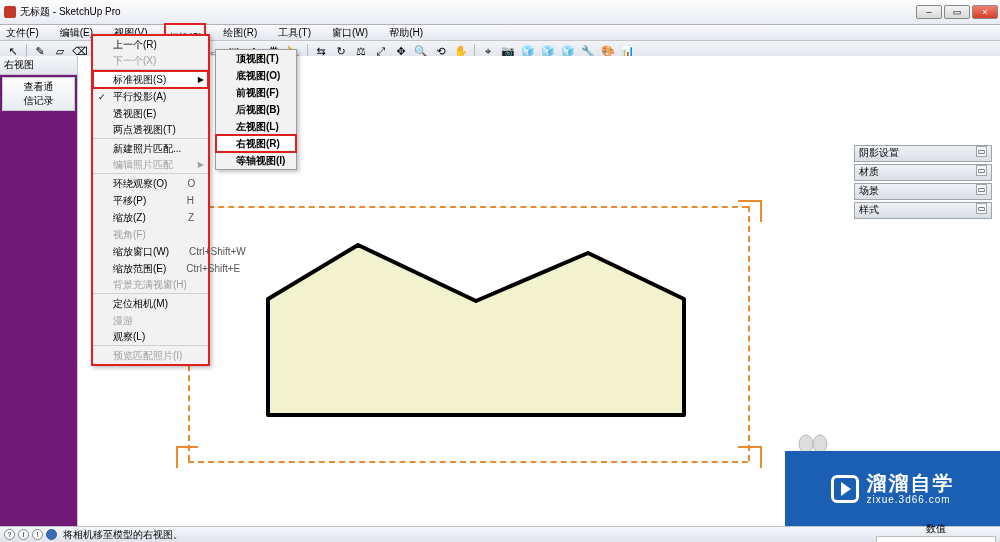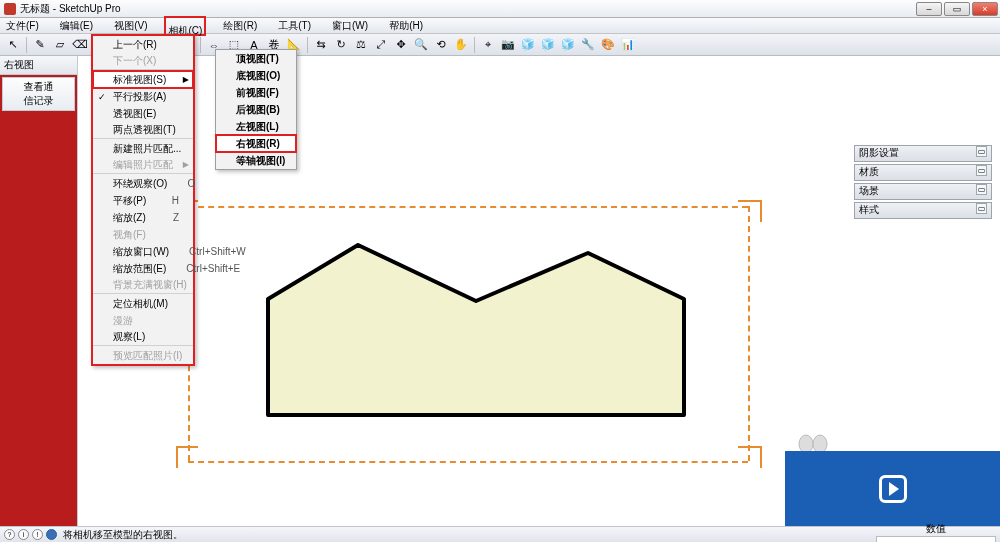--- a/index.html
+++ b/index.html
@@ -1,53 +1,53 @@
 <!DOCTYPE html>
 <html><head>
 <meta charset="utf-8">
 <style>
   * { box-sizing: border-box; margin: 0; padding: 0; font-family: "Microsoft YaHei", sans-serif; }
   body { width: 1000px; height: 542px; overflow: hidden; background: #fff; position: relative; }
 
   
-  .titlebar { height: 18px; background: linear-gradient(#fdfdfe,#e8ecf2); display: flex; align-items: center; font-size: 10px; padding-left: 4px; border-bottom: 1px solid #b0b0b0; }
+  .titlebar { height: 25px; background: linear-gradient(#fdfdfe,#e8ecf2); display: flex; align-items: center; font-size: 10px; padding-left: 4px; border-bottom: 1px solid #b0b0b0; }
   .titlebar .icon { width: 12px; height: 12px; background: #c0392b; margin-right: 4px; border-radius: 2px; }
   .win-controls { margin-left: auto; display: flex; }
   .win-btn { width: 26px; height: 14px; border: 1px solid #888; margin-right: 2px; font-size: 9px; display:flex;align-items:center;justify-content:center; background: linear-gradient(#f5f5f5,#d8d8d8); border-radius:2px;}
   .win-btn.close { background: linear-gradient(#f08070,#d43e2a); color:#fff; }
 
   
   .menubar { height: 16px; background: linear-gradient(#f8f9fb,#e4e8ef); border-bottom: 1px solid #c4c4c4; display: flex; font-size: 10px; padding-left: 2px; align-items:center;gap:13px;}
   .menu-item { padding: 0 4px; height: 14px; line-height: 14px; cursor: default; }
   .menu-item.highlight { border: 2px solid #e02020; padding: 8px 2px; line-height:10px;}
 
   
   .toolbar { height: 22px; background: linear-gradient(#f2f4f8,#dde2e9); border-bottom: 1px solid #b8bcc4; display:flex; align-items:center; padding-left:4px; gap:2px;}
   .tool { width: 18px; height: 18px; border:1px solid transparent; display:flex;align-items:center;justify-content:center; font-size:11px;}
   .tsep { width:1px; height:16px; background:#bbb; margin:0 2px;}
 
   
-  .left-panel { position:absolute; left:0; top:56px; width:78px; bottom:16px; background:#b91c1c; border-right:1px solid #c4c8cf; }
+  .left-panel { position:absolute; left:0; top:56px; width:78px; bottom:16px; background:#701a75; border-right:1px solid #c4c8cf; }
   .left-title { font-size:10px; padding:2px 4px; background:linear-gradient(#f6f7fa,#e2e6ec); border-bottom:1px solid #c4c8cf;}
   .left-btn { font-size:10px; padding:2px 20px; border:1px solid #c6cad1; background:linear-gradient(#fdfdfe,#e8ecf1); margin:2px; text-align:center;}
 
   
   .canvas { position:absolute; left:78px; top:56px; right:0; bottom:16px; background:#fff; overflow:hidden;}
 
   
   .dropdown { position:absolute; background:#f2f2f2; border:1px solid #9a9ea5; box-shadow:2px 2px 4px rgba(0,0,0,.25); font-size:10px; z-index:50;}
   .dropdown .row { display:flex; align-items:center; height:17px; padding:0 14px 0 20px; position:relative; white-space:nowrap;}
   .dropdown .row.sep-after { border-bottom:1px solid #d0d0d0; margin-bottom:1px; padding-bottom:1px;}
   .dropdown .row .shortcut { margin-left:auto; padding-left:20px; color:#555;}
   .dropdown .row .arrow { position:absolute; right:4px; font-size:8px;}
   .dropdown .row.disabled { color:#a0a0a0; }
   .dropdown .row.highlight-red { outline:2px solid #e02020; outline-offset:-1px; background:#fff;}
   .dropdown .row.checked::before { content:"✓"; position:absolute; left:5px; font-size:9px;}
 
-  .dd-main { left:91px; top:34px; width:104px; border:2px solid #e02020;text-align:right;}
+  .dd-main { left:91px; top:34px; width:119px; border:2px solid #e02020;text-align:right;}
   .dd-sub  { left:215px; top:49px; width:82px;font-weight:bold;}
   .dd-sub .row.highlight-red { background:#fff;}
 
   
   .float-panels { position:absolute; right:8px; top:145px; width:138px; display:flex; flex-direction:column; gap:2px; z-index:20;}
   .fp { border:1px solid #9fa4ab; background:linear-gradient(#eef1f5,#dbdfe6); height:17px; display:flex; align-items:flex-start; font-size:10px; padding:0 4px;}
   .fp .x { margin-left:auto; width:11px; height:11px; border:1px solid #9aa; background:#f5f7fa; font-size:8px; display:flex;align-items:center;justify-content:center;}
 
   
   .watermark { position:absolute; right:0; bottom:16px; width:215px; height:75px; background:#1a5fb4; color:#fff; display:flex; align-items:center; justify-content:center; gap:8px; z-index:30;}
@@ -267,20 +267,24 @@
       <div class="x">▭</div>
     </div>
     <div class="fp">
       <span>样式</span>
       <div class="x">▭</div>
     </div>
   </div>
 
 <div class="watermark">
   <div class="play"></div>
+  <div class="wm-text">
+    <span class="wm-main">溜溜自学</span>
+    <span class="wm-sub">zixue.3d66.com</span>
+  </div>
 </div>
 
 <div class="statusbar">
   <div class="status-icons">
     <div class="si">?</div>
     <div class="si">i</div>
     <div class="si">!</div>
     <div class="si blue"></div>
   </div>
   <span>将相机移至模型的右视图。</span>

